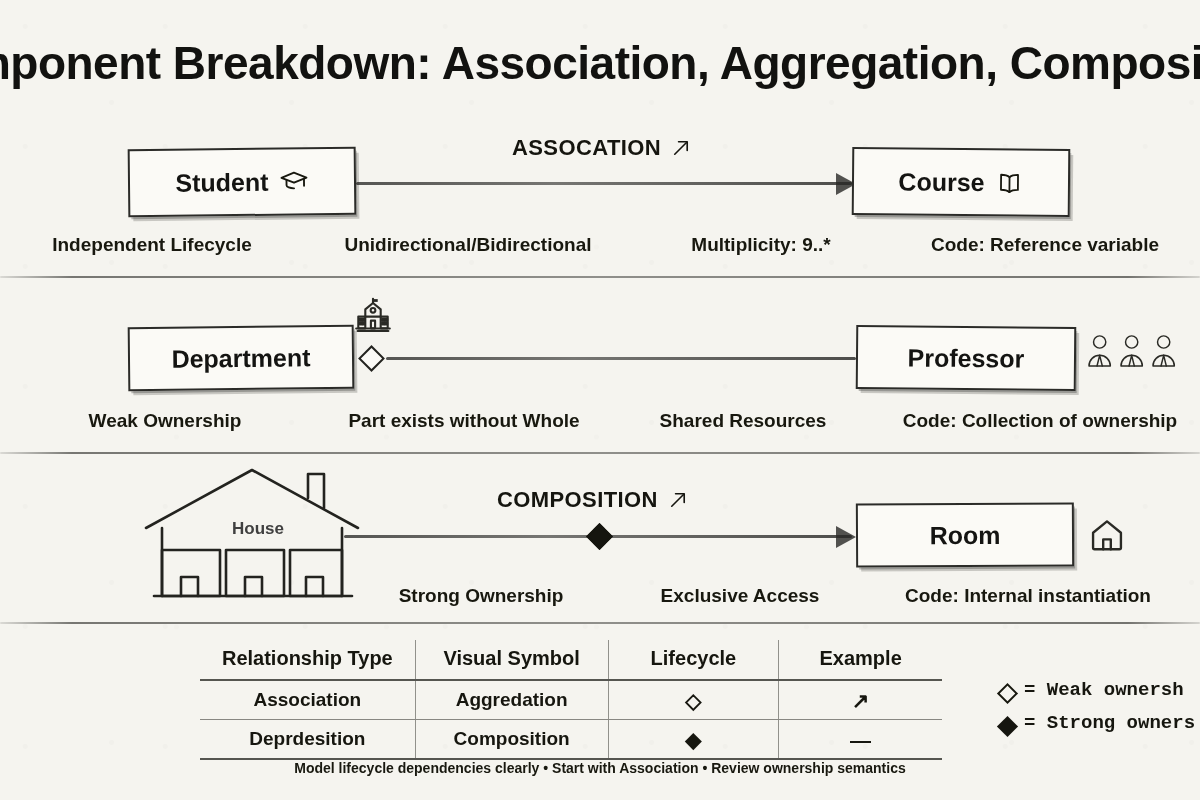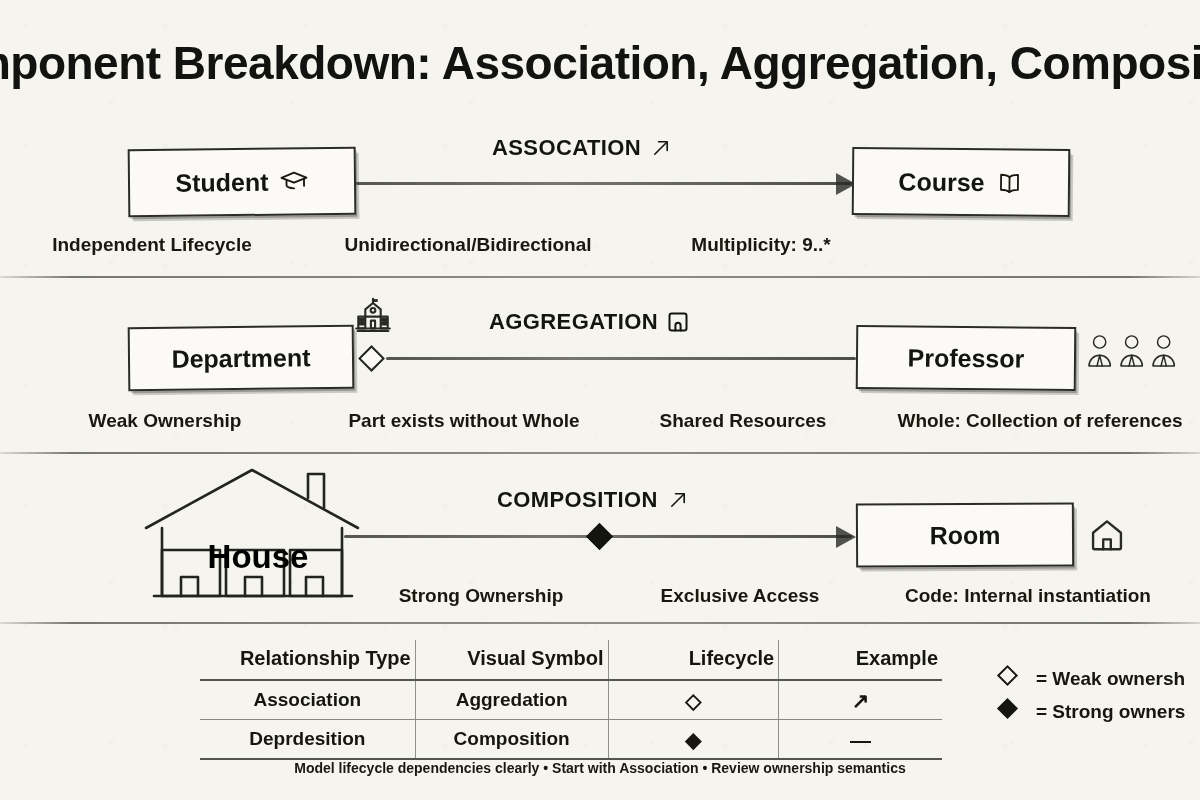--- a/index.html
+++ b/index.html
@@ -151,21 +151,21 @@
     top: 640px;
     width: 742px;
     border-collapse: collapse;
     font-size: 19px;
     color: #16160f;
   }
   .summary-table th {
     font-weight: 700;
     font-size: 20px;
     padding: 7px 4px 9px;
-    text-align: right;
+    text-align: center;
     border-bottom: 2px solid rgba(45,45,40,0.8);
   }
   .summary-table td {
     font-weight: 600;
     padding: 8px 4px;
     text-align: center;
     border-bottom: 1.6px solid rgba(45,45,40,0.55);
   }
   .summary-table tbody tr:last-child td {
     border-bottom: 2px solid rgba(45,45,40,0.8);
@@ -181,23 +181,24 @@
     position: absolute;
     left: 1000px;
     top: 668px;
     font-size: 19px;
     font-weight: 600;
     color: #16160f;
     white-space: nowrap;
   }
   .legend-row {
     display: flex;
-    align-items: flex-start;
-    gap: 21px;
+    align-items: flex-end;
+    gap: 9px;
     height: 33px;
+    font-family: Liberation Mono, monospace;
   }
   .legend-dia { width: 15px; height: 15px; transform: rotate(45deg); box-sizing: border-box; flex: none; }
   .legend-dia.hollow { border: 2.4px solid #18180f; background: transparent; }
   .legend-dia.filled { background: #15150f; }
 
   
   .footer {
     position: absolute;
     top: 760px;
     left: 50%;
@@ -214,21 +215,21 @@
 <div class="paper-grain"></div>
 
 <div class="canvas">
 
   <div class="title">omponent Breakdown: Association, Aggregation, Compositio</div>
 
   <div class="separator sep-1"></div>
   <div class="separator sep-2"></div>
   <div class="separator sep-3"></div>
 
-  <div class="rel-title" style="left:492px; top:135px;">
+  <div class="rel-title" style="left:512px; top:135px;">
     <span>ASSOCATION</span>
     <span class="node-icon">
       <svg width="23" height="23" viewBox="0 0 24 24" fill="none" stroke="#15150f" stroke-width="1.7" stroke-linecap="round" stroke-linejoin="round">
         <line x1="6" y1="18" x2="18" y2="6"></line>
         <polyline points="10,5 19,5 19,14"></polyline>
       </svg>
     </span>
   </div>
 
   <div class="rel-line" style="left:356px; top:182px; width:496px;"></div>
@@ -252,30 +253,22 @@
         <path d="M12 7.2C10.5 5.9 8.6 5.3 5 5.3v12.4c3.6 0 5.5.6 7 1.9"></path>
         <path d="M12 7.2c1.5-1.3 3.4-1.9 7-1.9v12.4c-3.6 0-5.5.6-7 1.9"></path>
         <line x1="12" y1="7.2" x2="12" y2="19.6"></line>
       </svg>
     </span>
   </div>
 
   <div class="annot" style="left:152px; top:234px;">Independent Lifecycle</div>
   <div class="annot" style="left:468px; top:234px;">Unidirectional/Bidirectional</div>
   <div class="annot" style="left:761px; top:234px;">Multiplicity: 9..*</div>
-
-  <div class="rel-title" style="left:489px; top:309px;">
-    <span>AGGREGATION</span>
-    <span class="node-icon">
-      <svg width="24" height="24" viewBox="0 0 24 24" fill="none" stroke="#15150f" stroke-width="2" stroke-linecap="round" stroke-linejoin="round">
-        <rect x="3.5" y="3.5" width="17" height="17" rx="2.2"></rect>
-        <path d="M9.4 20.5v-5.1a2.6 2.6 0 0 1 5.2 0v5.1"></path>
-      </svg>
-    </span>
-  </div>
+  <div class="annot" style="left:1045px; top:234px;">Code: Reference variable</div>
+
 
   <div class="float-icon" style="left:352px; top:297px;">
     <svg width="42" height="42" viewBox="0 0 24 24" fill="none" stroke="#2a2a25" stroke-width="1.2" stroke-linecap="round" stroke-linejoin="round">
       <line x1="12" y1="1" x2="12" y2="3.4"></line>
       <path d="M12 1.2h2.7v1.6H12z" fill="#2a2a25" stroke="none"></path>
       <path d="M12 3.4 7.6 7.1v4.1h8.8V7.1L12 3.4z"></path>
       <circle cx="12" cy="7.6" r="1.35"></circle>
       <rect x="10.8" y="13.5" width="2.4" height="4.4"></rect>
       <path d="M3.6 11.2h4v6.7h-4zM16.4 11.2h4v6.7h-4z"></path>
       <rect x="4.5" y="12.4" width="1.2" height="1.2"></rect>
@@ -318,21 +311,21 @@
         <circle cx="11" cy="9" r="4.6"></circle>
         <path d="M3 27c0-4.6 3.6-8 8-8s8 3.4 8 8z"></path>
         <path d="M11 19l-2 8M11 19l2 8"></path>
       </g>
     </svg>
   </div>
 
   <div class="annot" style="left:165px; top:410px;">Weak Ownership</div>
   <div class="annot" style="left:464px; top:410px;">Part exists without Whole</div>
   <div class="annot" style="left:743px; top:410px;">Shared Resources</div>
-  <div class="annot" style="left:1040px; top:410px;">Whole: Collection of references</div>
+  <div class="annot" style="left:1040px; top:410px;">Code: Collection of ownership</div>
 
   <div class="rel-title" style="left:497px; top:487px;">
     <span>COMPOSITION</span>
     <span class="node-icon">
       <svg width="23" height="23" viewBox="0 0 24 24" fill="none" stroke="#15150f" stroke-width="1.7" stroke-linecap="round" stroke-linejoin="round">
         <line x1="6" y1="18" x2="18" y2="6"></line>
         <polyline points="10,5 19,5 19,14"></polyline>
       </svg>
     </span>
   </div>
@@ -350,21 +343,21 @@
 
       <rect x="22" y="88" width="58" height="46"></rect>
       <rect x="86" y="88" width="58" height="46"></rect>
       <rect x="150" y="88" width="52" height="46"></rect>
 
       <path d="M41 134 v-19 h17 v19"></path>
       <path d="M105 134 v-19 h17 v19"></path>
       <path d="M166 134 v-19 h17 v19"></path>
     </svg>
   </div>
-  <div style="position:absolute; left:258px; top:538px; transform:translateX(-50%); font-size:33px; font-weight:700; color:#000000;">House</div>
+  <div style="position:absolute; left:258px; top:519px; transform:translateX(-50%); font-size:17px; font-weight:700; color:#404040;">House</div>
 
   <div class="rel-line" style="left:344px; top:535px; width:508px;"></div>
   <div class="diamond filled" style="left:590px; top:527px;"></div>
   <div class="arrowhead" style="left:836px; top:526px;"></div>
 
   <div class="node skew-c" style="left:856px; top:503px; width:218px; height:64px;">
     <span class="node-label">Room</span>
   </div>
 
   <div class="float-icon" style="left:1088px; top:516px;">

